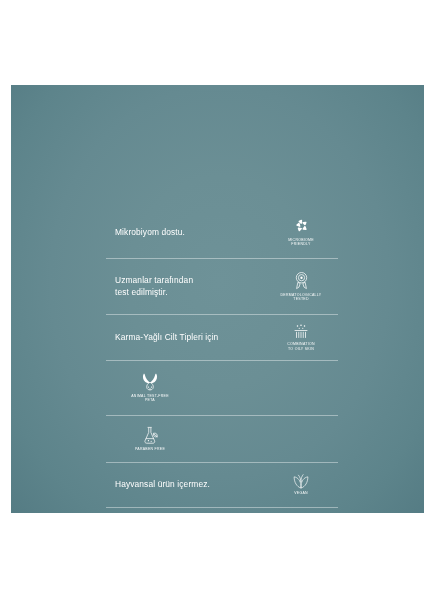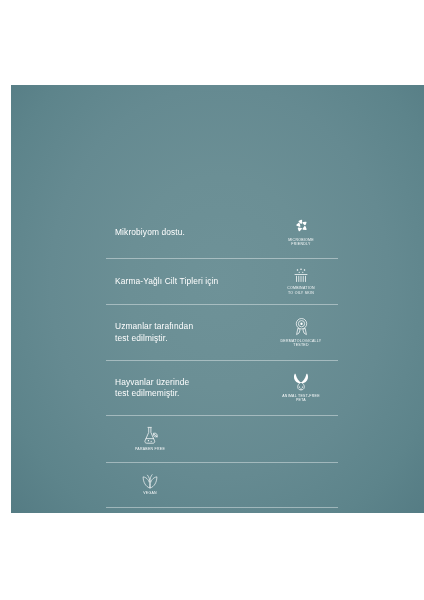--- a/index.html
+++ b/index.html
@@ -104,20 +104,38 @@
           <svg width="17" height="17" viewBox="0 0 32 32" fill="#ffffff" aria-hidden="true">
             <path d="M15.2 3.4c1.0-.6 2.2.2 2.1 1.4l-.5 5.2c-.1 1.1-1.4 1.6-2.2.9l-3.6-3.3c-.8-.7-.6-2.0.3-2.5z"></path>
             <path d="M6.8 12.3c-.9.7-.7 2.1.4 2.5l4.9 1.9c1.1.4 2.1-.6 1.8-1.7l-1.3-4.8c-.3-1.1-1.7-1.5-2.5-.7z"></path>
             <path d="M10.6 23.8c.2 1.2 1.5 1.6 2.3.8l3.7-3.7c.8-.8.4-2.1-.7-2.3l-5.1-.9c-1.1-.2-2.0.8-1.8 1.9z"></path>
             <path d="M23.8 22.6c1.1.3 2.1-.7 1.7-1.8l-1.7-4.9c-.4-1.1-1.8-1.3-2.5-.4l-3.1 4.1c-.7.9-.2 2.2.9 2.4z"></path>
             <path d="M25.3 9.0c.6-1.0-.2-2.3-1.4-2.1l-5.1.7c-1.1.1-1.6 1.5-.8 2.3l3.4 3.3c.8.8 2.1.5 2.5-.5z"></path>
           </svg>
         </span>
         <span class="badge-label">MICROBIOME
 FRIENDLY</span>
+      </div>
+    </div>
+
+    <div class="feature-row" style="height:56px">
+      <div class="feature-text">Uzmanlar tarafından
+test edilmiştir.</div>
+      <div class="badge">
+        <span class="badge-icon">
+          <svg width="17" height="19" viewBox="0 0 30 34" fill="none" stroke="#ffffff" stroke-width="1.3" aria-hidden="true">
+            <circle cx="15" cy="12" r="9.3"></circle>
+            <circle cx="15" cy="12" r="5.6"></circle>
+            <circle cx="15" cy="12" r="2.1" fill="#ffffff" stroke="none"></circle>
+            <path d="M8.5 20.2 L6.2 31.5 L10.6 28.7 L12.6 22.4 Z" stroke-linejoin="round"></path>
+            <path d="M21.5 20.2 L23.8 31.5 L19.4 28.7 L17.4 22.4 Z" stroke-linejoin="round"></path>
+          </svg>
+        </span>
+        <span class="badge-label">DERMATOLOGICALLY
+TESTED</span>
       </div>
     </div>
 
     <div class="feature-row" style="height:46px">
       <div class="feature-text">Karma-Yağlı Cilt Tipleri için</div>
       <div class="badge">
         <span class="badge-icon">
           <svg width="18" height="16" viewBox="0 0 36 32" aria-hidden="true">
             <g fill="#ffffff">
               <circle cx="11" cy="4" r="1.5"></circle>
@@ -134,41 +152,21 @@
               <line x1="22.5" y1="16.5" x2="22.5" y2="27"></line>
               <line x1="27" y1="16.5" x2="27" y2="27"></line>
             </g>
           </svg>
         </span>
         <span class="badge-label">COMBINATION
 TO OILY SKIN</span>
       </div>
     </div>
 
-    <div class="feature-row" style="height:56px">
-      <div class="feature-text">Uzmanlar tarafından
-test edilmiştir.</div>
-      <div class="badge">
-        <span class="badge-icon">
-          <svg width="17" height="19" viewBox="0 0 30 34" fill="none" stroke="#ffffff" stroke-width="1.3" aria-hidden="true">
-            <circle cx="15" cy="12" r="9.3"></circle>
-            <circle cx="15" cy="12" r="5.6"></circle>
-            <circle cx="15" cy="12" r="2.1" fill="#ffffff" stroke="none"></circle>
-            <path d="M8.5 20.2 L6.2 31.5 L10.6 28.7 L12.6 22.4 Z" stroke-linejoin="round"></path>
-            <path d="M21.5 20.2 L23.8 31.5 L19.4 28.7 L17.4 22.4 Z" stroke-linejoin="round"></path>
-          </svg>
-        </span>
-        <span class="badge-label">DERMATOLOGICALLY
-TESTED</span>
-      </div>
-    </div>
-
     <div class="feature-row" style="height:55px">
-      <div class="feature-text">Hayvanlar üzerinde
-test edilmemiştir.</div>
       <div class="badge">
         <span class="badge-icon">
           <svg width="20" height="18" viewBox="0 0 36 32" aria-hidden="true">
             <path d="M6.5 1.5 C4.2 5.5 5.2 12.5 9.6 16.2 C12.4 18.6 15.6 18.8 17.9 17.4 C14.4 14.4 9.8 8.4 8.8 3.2 C8.6 2.0 7.6 0.6 6.5 1.5 Z" fill="#ffffff"></path>
             <path d="M29.5 1.5 C31.8 5.5 30.8 12.5 26.4 16.2 C23.6 18.6 20.4 18.8 18.1 17.4 C21.6 14.4 26.2 8.4 27.2 3.2 C27.4 2.0 28.4 0.6 29.5 1.5 Z" fill="#ffffff"></path>
             <path d="M18 16.4 C13.6 18.6 11.4 22.4 12.2 26.2 C12.7 28.7 15.0 30.2 18 30.2 C21.0 30.2 23.3 28.7 23.8 26.2 C24.6 22.4 22.4 18.6 18 16.4 Z" fill="none" stroke="#ffffff" stroke-width="1.3"></path>
             <circle cx="15.2" cy="25.2" r="1.25" fill="#ffffff"></circle>
             <circle cx="20.8" cy="25.2" r="1.25" fill="#ffffff"></circle>
             <path d="M18 27.4 L18 30" stroke="#ffffff" stroke-width="1.2" stroke-linecap="round"></path>
           </svg>
@@ -189,20 +187,21 @@
             <circle cx="16.2" cy="27.5" r="0.95" fill="#ffffff" stroke="none"></circle>
             <path d="M20.2 13.0 C25.2 12.0 27.6 14.4 27.0 19.2 C22.6 20.4 19.6 18.0 20.2 13.0 Z" stroke-linejoin="round"></path>
             <path d="M27.0 19.2 L21.2 14.6" stroke-linecap="round"></path>
           </svg>
         </span>
         <span class="badge-label">PARABEN FREE</span>
       </div>
     </div>
 
     <div class="feature-row" style="height:45px">
+      <div class="feature-text">Hayvansal ürün içermez.</div>
       <div class="badge">
         <span class="badge-icon">
           <svg width="18" height="15" viewBox="0 0 34 28" fill="none" stroke="#ffffff" stroke-width="1.25" aria-hidden="true">
             <path d="M16.8 26.5 C9.0 23.5 4.2 16.0 4.0 5.2 C11.4 6.4 16.0 12.4 16.8 21.0 Z" stroke-linejoin="round"></path>
             <path d="M17.2 26.5 C25.0 23.5 29.8 16.0 30.0 5.2 C22.6 6.4 18.0 12.4 17.2 21.0 Z" stroke-linejoin="round"></path>
             <path d="M17.0 14.0 C17.0 8.0 18.4 4.0 21.0 1.0" stroke-linecap="round"></path>
             <path d="M17.0 15.0 C16.6 9.6 15.0 5.2 12.2 2.0" stroke-linecap="round"></path>
           </svg>
         </span>
         <span class="badge-label">VEGAN</span>

